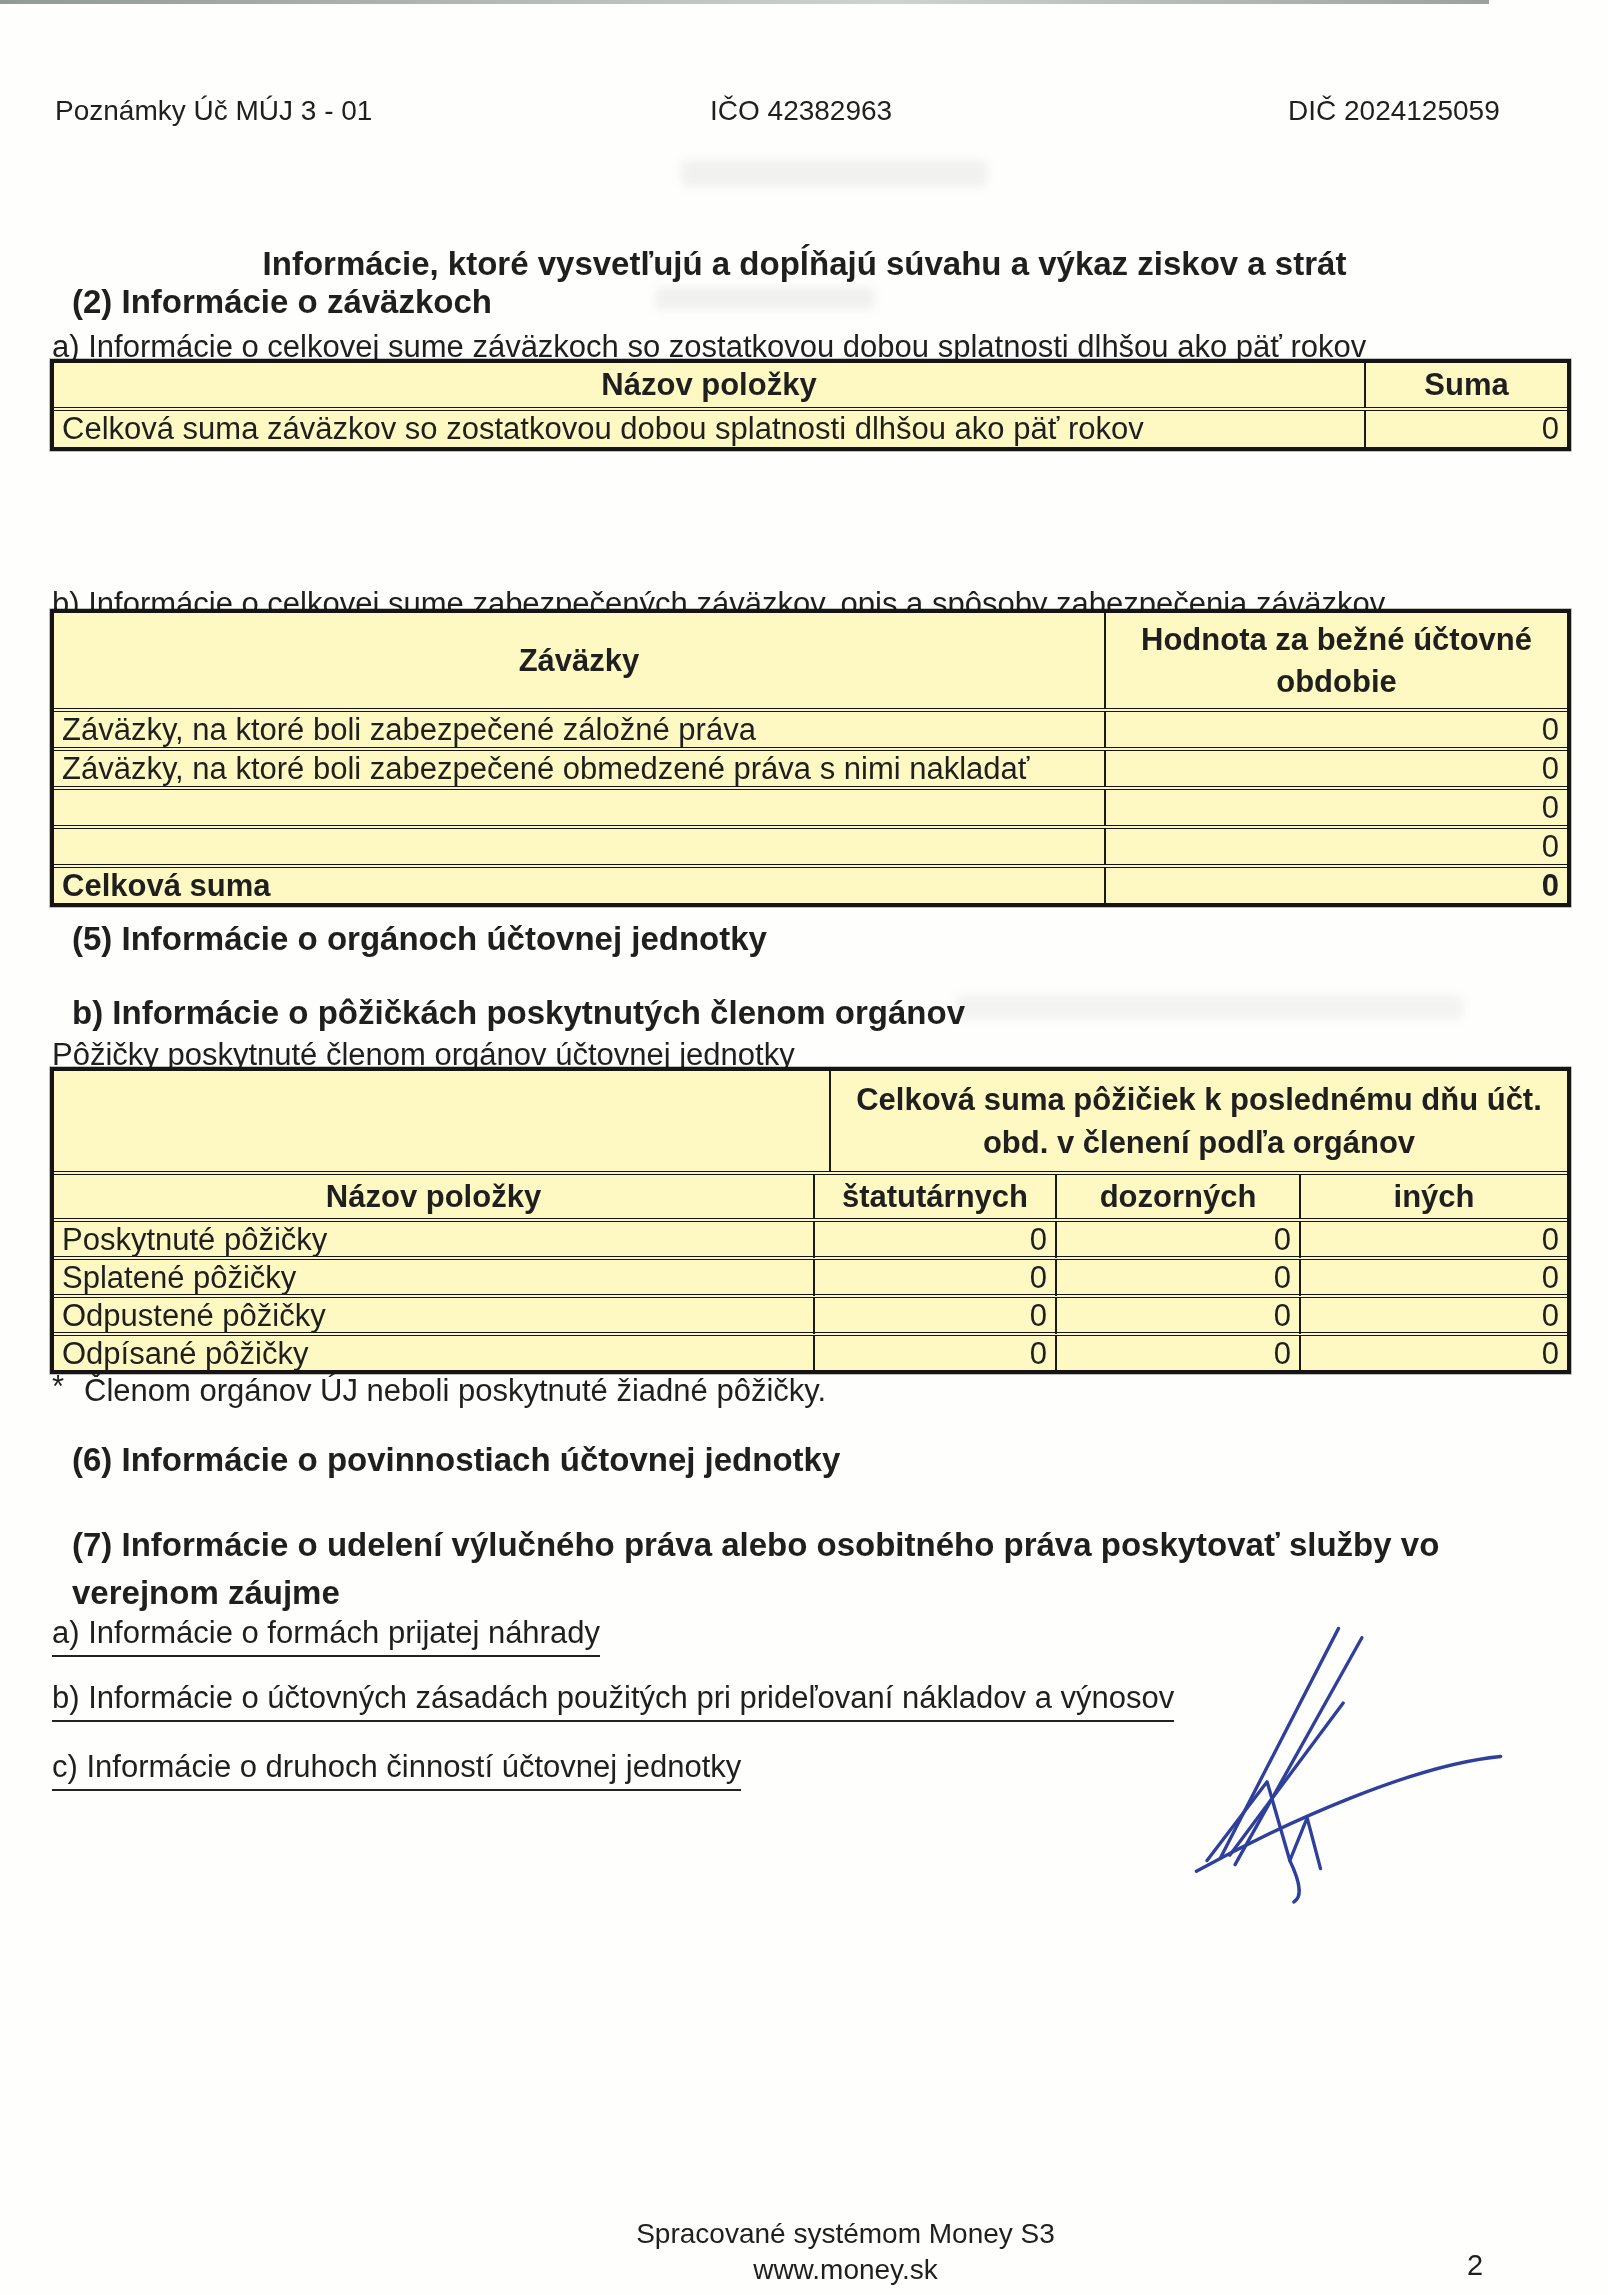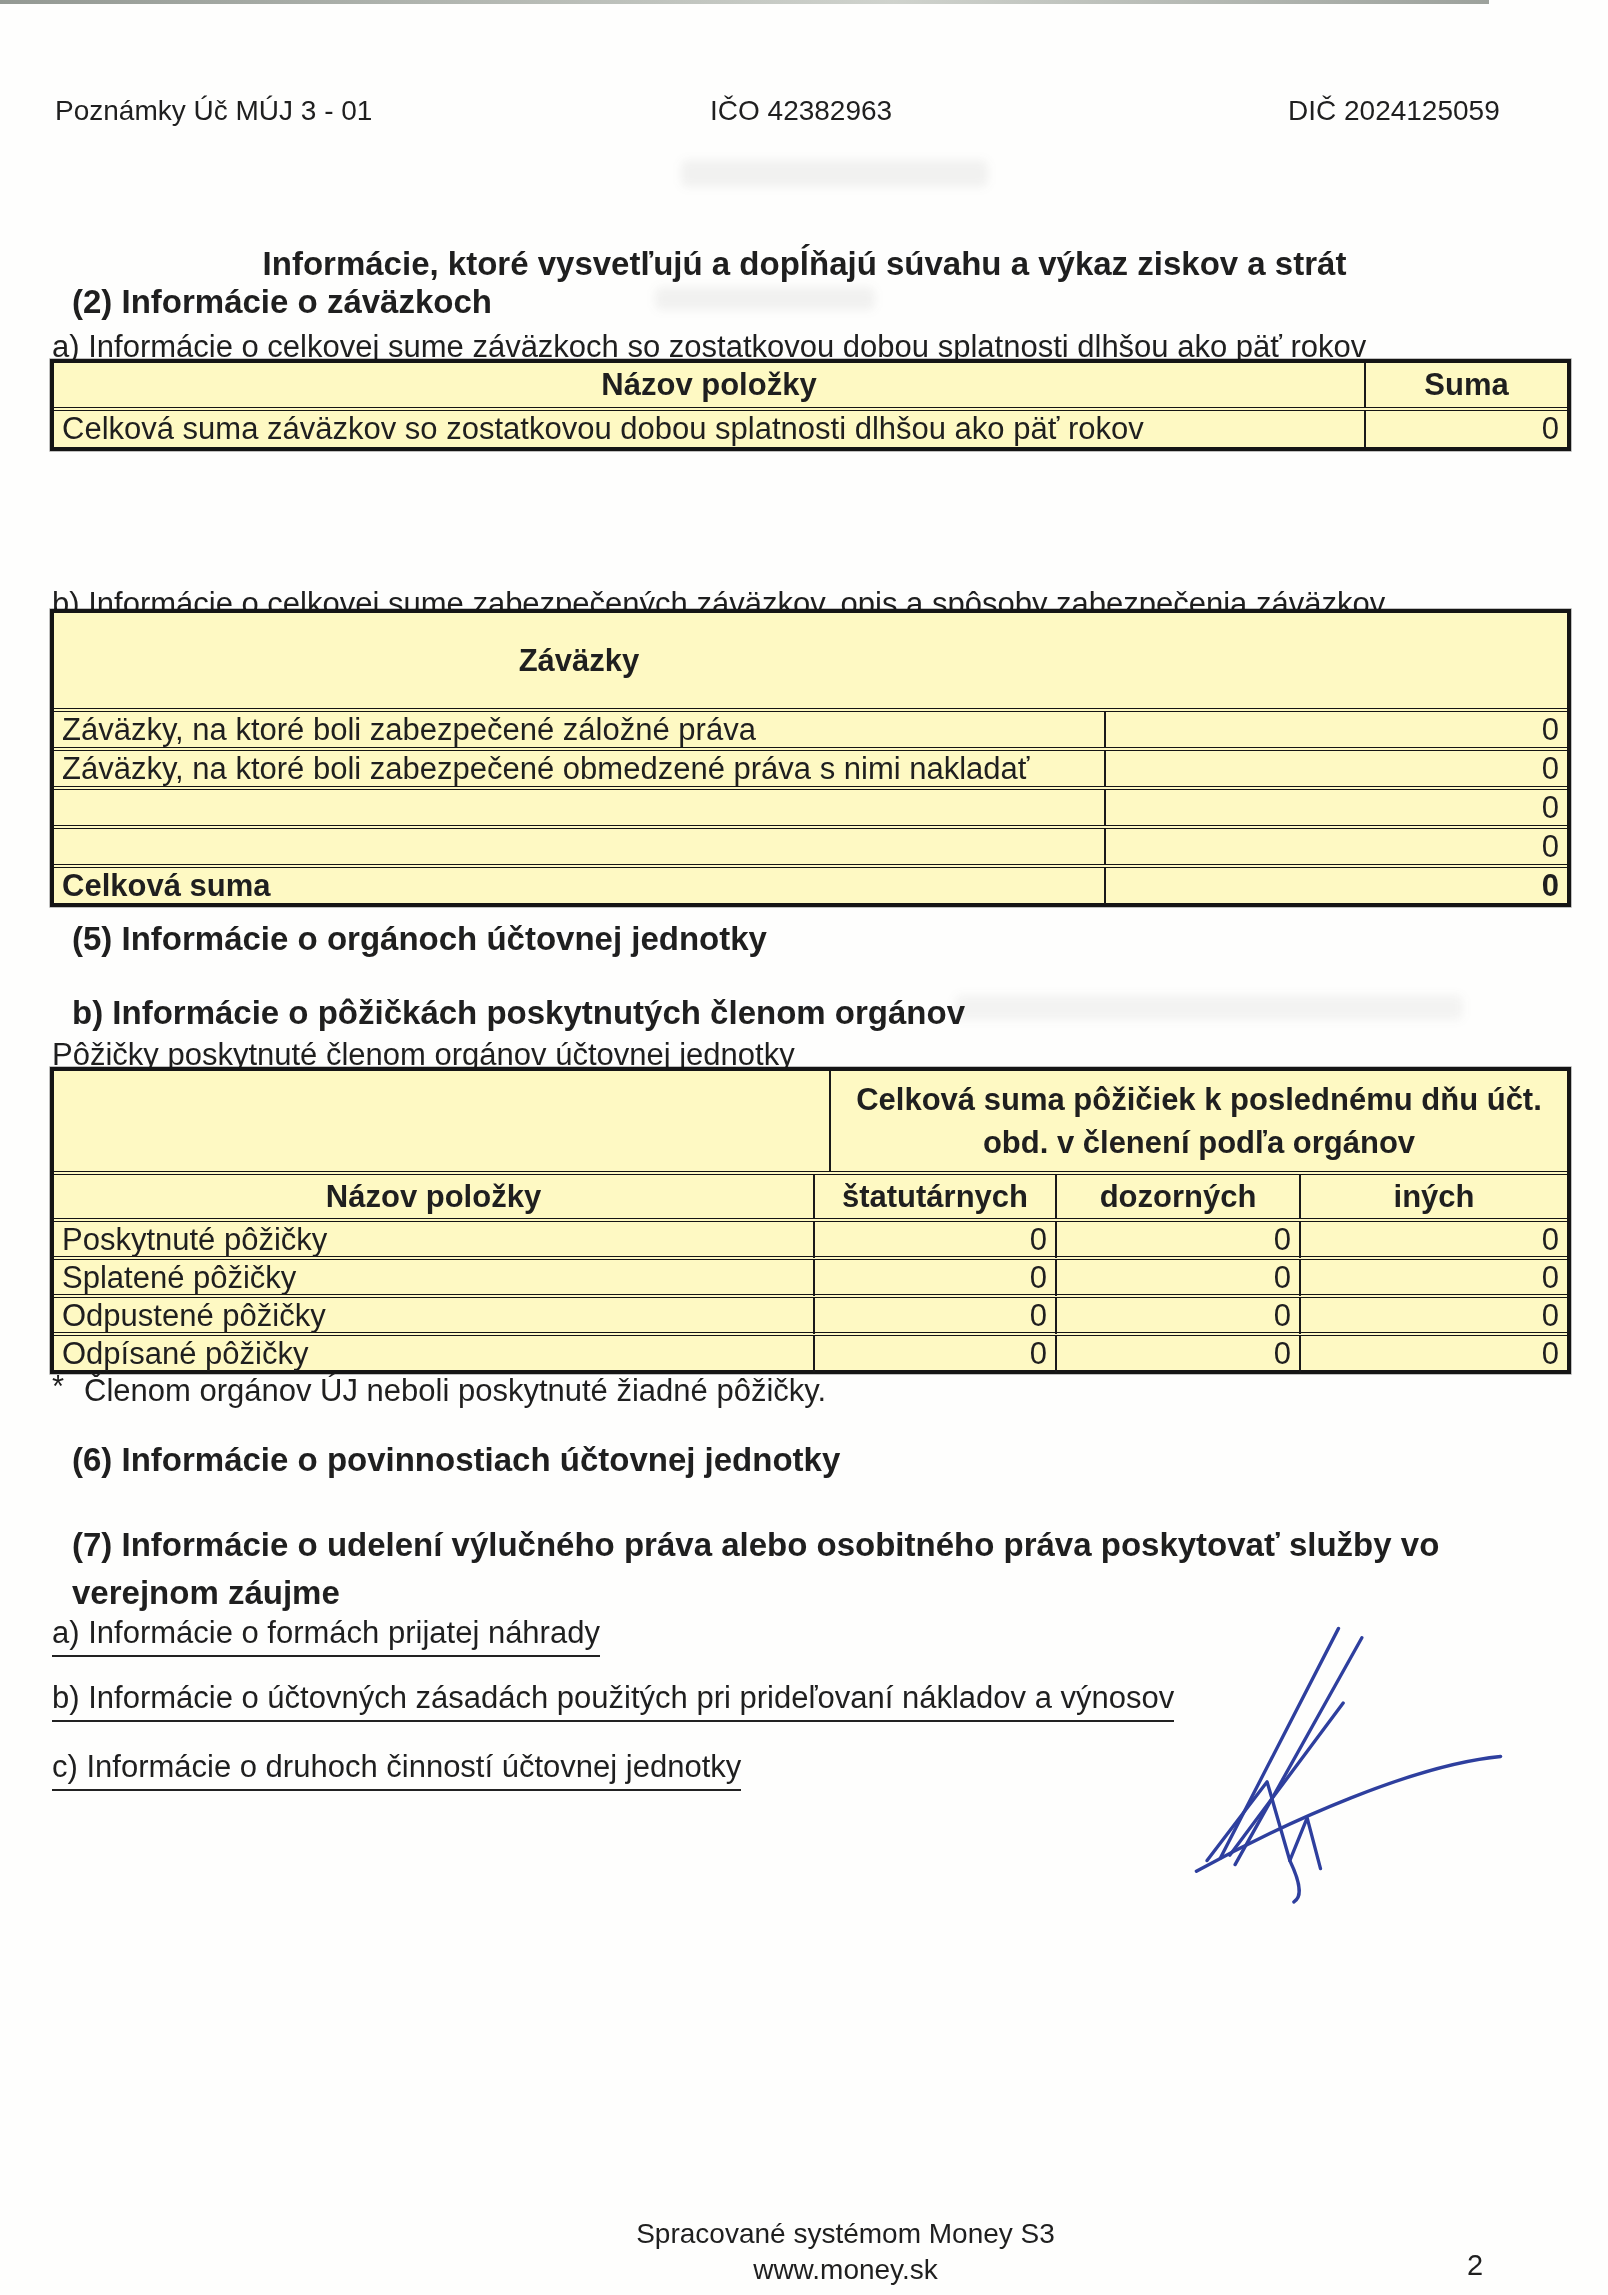--- a/index.html
+++ b/index.html
@@ -94,20 +94,24 @@
       <div class="cell-label">Celková suma záväzkov so zostatkovou dobou splatnosti dlhšou ako päť rokov</div>
       <div class="cell-val vline">0</div>
     </div>
   </div>
 
   <div class="abs sub" style="left:52px; top:586px;"><span class="u">b) Informácie o celkovej sume zabezpečených záväzkov, opis a spôsoby zabezpečenia záväzkov</span></div>
 
   <div class="abs tbl t2">
     <div class="row r-head">
       <div class="cell-head">Záväzky</div>
+      <div class="cell-head head2 vline">
+        <span>Hodnota za bežné účtovné</span>
+        <span>obdobie</span>
+      </div>
     </div>
     <div class="row r-data hsep">
       <div class="cell-label">Záväzky, na ktoré boli zabezpečené záložné práva</div>
       <div class="cell-val vline">0</div>
     </div>
     <div class="row r-data hsep">
       <div class="cell-label">Záväzky, na ktoré boli zabezpečené obmedzené práva s nimi nakladať</div>
       <div class="cell-val vline">0</div>
     </div>
     <div class="row r-data hsep">

